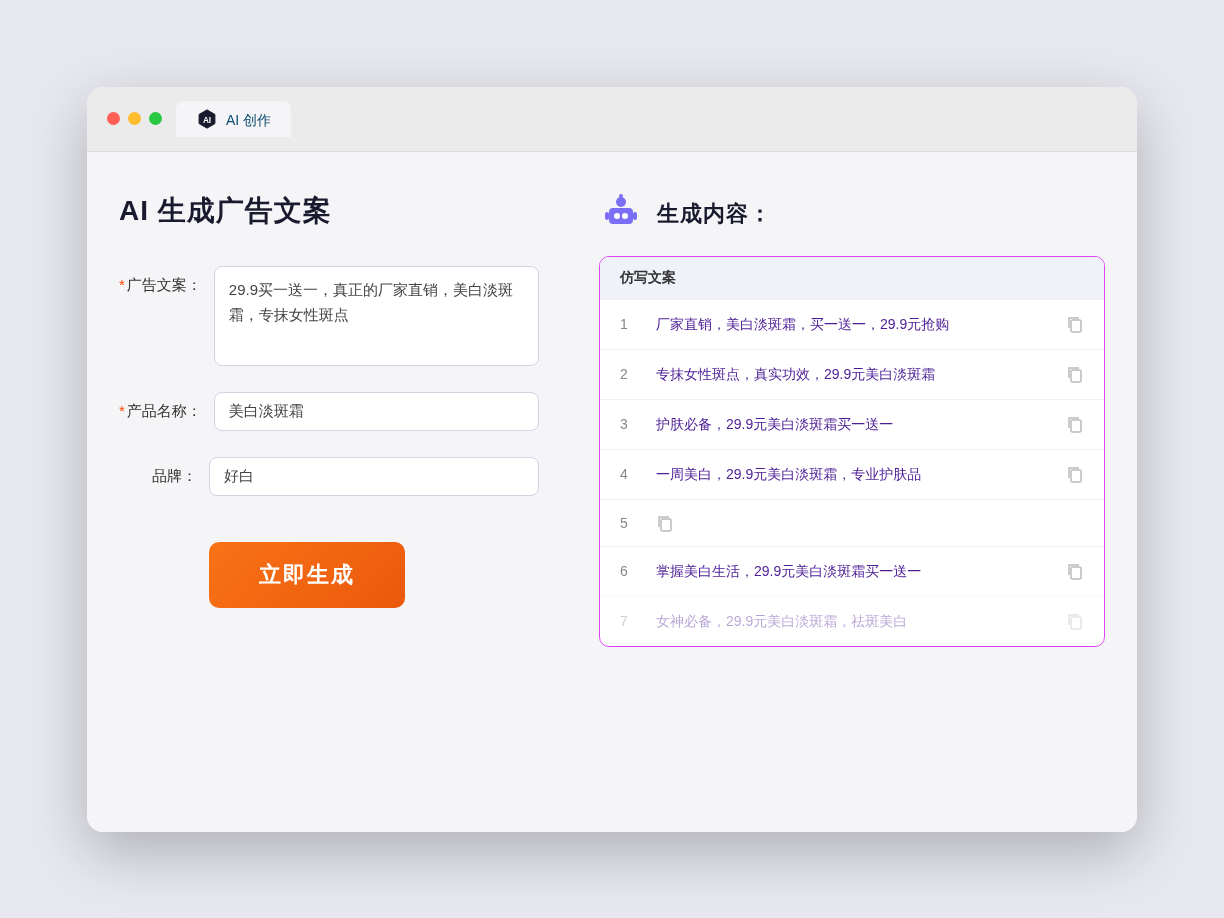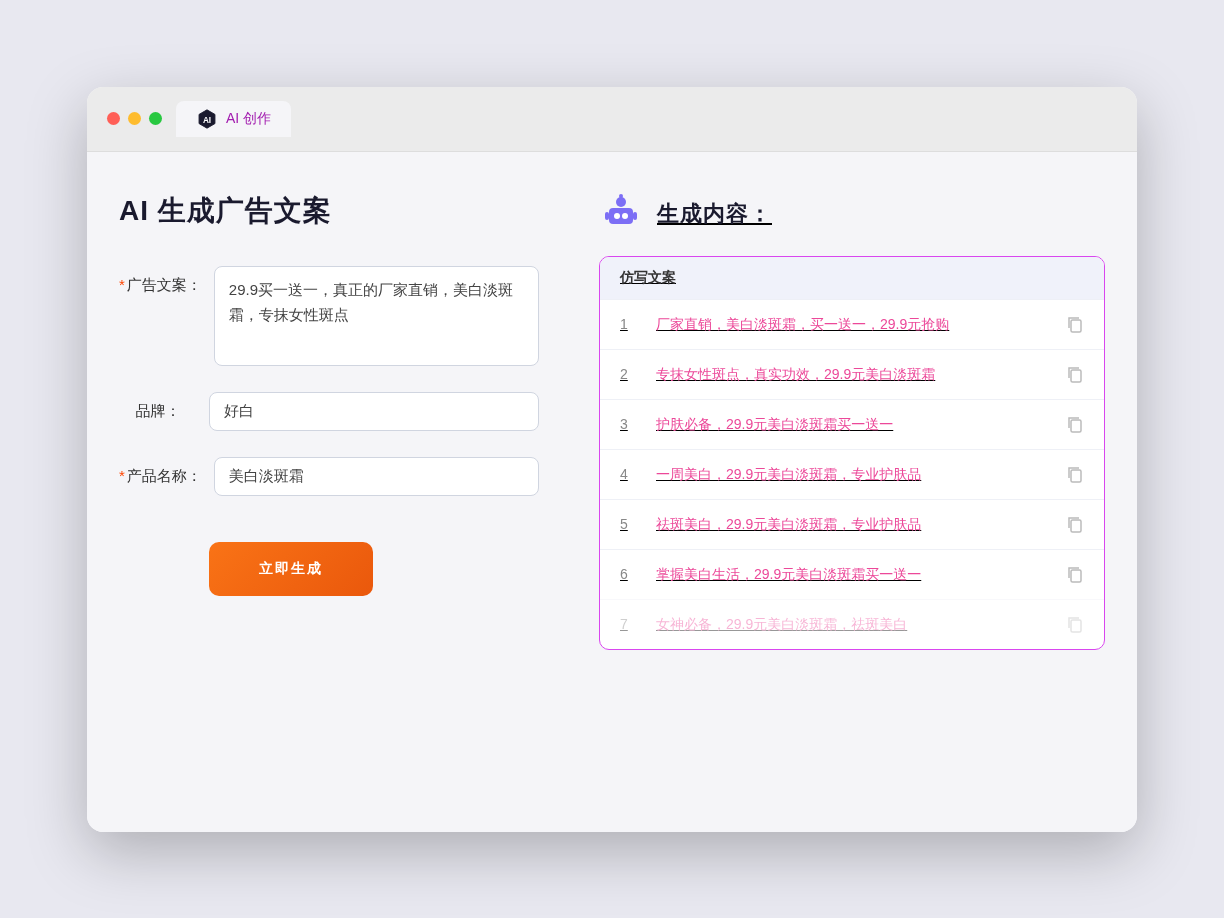--- a/index.html
+++ b/index.html
@@ -39,27 +39,27 @@
       height: 13px;
       border-radius: 50%;
     }
 
     .tl-red { background: #ff5f57; }
     .tl-yellow { background: #febc2e; }
     .tl-green { background: #28c840; }
 
     .tab {
       display: flex;
-      align-items: center;
+      align-items: flex-end;
       gap: 8px;
       background: #f5f5f8;
       padding: 7px 20px;
       border-radius: 8px 8px 0 0;
       font-size: 14px;
-      color: #a21caf;
+      color: #0c4a6e;
     }
 
     .tab-icon {
       width: 22px;
       height: 22px;
     }
 
     .browser-content {
       padding: 40px 32px;
       background: #f5f5f8;
@@ -85,21 +85,21 @@
     .form-row {
       display: flex;
       align-items: flex-start;
       margin-bottom: 26px;
     }
 
     .form-label {
       font-size: 15px;
       color: #333;
       min-width: 90px;
-      text-align: center;
+      text-align: right;
       padding-right: 12px;
       padding-top: 10px;
       flex-shrink: 0;
     }
 
     .required-star {
       color: #ff4500;
       margin-right: 2px;
     }
 
@@ -120,34 +120,33 @@
       height: 100px;
       line-height: 1.7;
     }
 
     .generate-btn {
       background: linear-gradient(135deg, #f97316, #ea580c);
       color: #fff;
       border: none;
       border-radius: 10px;
       padding: 18px 50px;
-      font-size: 14px;
+      font-size: 22px;
       font-weight: 600;
       cursor: pointer;
       margin-top: 20px;
       margin-left: 90px;
       letter-spacing: 2px;
       font-family: inherit;
     }
 
     
     .right-panel {
       flex: 1;
       padding-left: 20px;
-      text-decoration: underline;
     }
 
     .results-header {
       display: flex;
       align-items: center;
       gap: 14px;
       margin-bottom: 20px;
     }
 
     .robot-icon {
@@ -192,21 +191,21 @@
     .result-num {
       font-size: 14px;
       color: #888;
       min-width: 20px;
       flex-shrink: 0;
     }
 
     .result-text {
       flex: 1;
       font-size: 14px;
-      color: #ec4899;
+      color: #4c1d95;
       line-height: 1.5;
     }
 
     .copy-icon {
       width: 18px;
       height: 18px;
       flex-shrink: 0;
       color: #bbb;
       cursor: pointer;
     }
@@ -240,30 +239,30 @@
       
       <div class="form-row">
         <label class="form-label">
           <span class="required-star">*</span><span>广告文案：</span>
         </label>
         <textarea class="form-input form-textarea" style="">29.9买一送一，真正的厂家直销，美白淡斑霜，专抹女性斑点</textarea>
       </div>
 
       
       <div class="form-row">
-        <label class="form-label">品牌：</label>
-        <input type="text" class="form-input" value="好白" style="">
-      </div>
-
-      
-      <div class="form-row">
         <label class="form-label">
           <span class="required-star">*</span><span>产品名称：</span>
         </label>
         <input type="text" class="form-input" value="美白淡斑霜" style="">
+      </div>
+
+      
+      <div class="form-row">
+        <label class="form-label">品牌：</label>
+        <input type="text" class="form-input" value="好白" style="">
       </div>
 
       <button class="generate-btn">立即生成</button>
     </div>
 
     <div class="right-panel">
       <div class="results-header">
 
         <svg class="robot-icon" viewBox="0 0 44 44" fill="none">
           <circle cx="22" cy="10" r="5" fill="#7c6ef5"></circle>
@@ -309,21 +308,20 @@
             <div class="result-row">
       <span class="result-num">4</span>
       <span class="result-text">一周美白，29.9元美白淡斑霜，专业护肤品</span>
       <svg class="copy-icon" viewBox="0 0 18 18" fill="none" stroke="#bbb" stroke-width="1.5">
         <rect x="5" y="5" width="10" height="12" rx="1.5"></rect>
         <path d="M3 13V3h10" stroke="#bbb" stroke-width="1.5" fill="none"></path>
       </svg>
     </div>
             <div class="result-row">
       <span class="result-num">5</span>
-      <span class="result-text">祛斑美白，29.9元美白淡斑霜，专业护肤品</span>
       <svg class="copy-icon" viewBox="0 0 18 18" fill="none" stroke="#bbb" stroke-width="1.5">
         <rect x="5" y="5" width="10" height="12" rx="1.5"></rect>
         <path d="M3 13V3h10" stroke="#bbb" stroke-width="1.5" fill="none"></path>
       </svg>
     </div>
             <div class="result-row">
       <span class="result-num">6</span>
       <span class="result-text">掌握美白生活，29.9元美白淡斑霜买一送一</span>
       <svg class="copy-icon" viewBox="0 0 18 18" fill="none" stroke="#bbb" stroke-width="1.5">
         <rect x="5" y="5" width="10" height="12" rx="1.5"></rect>

